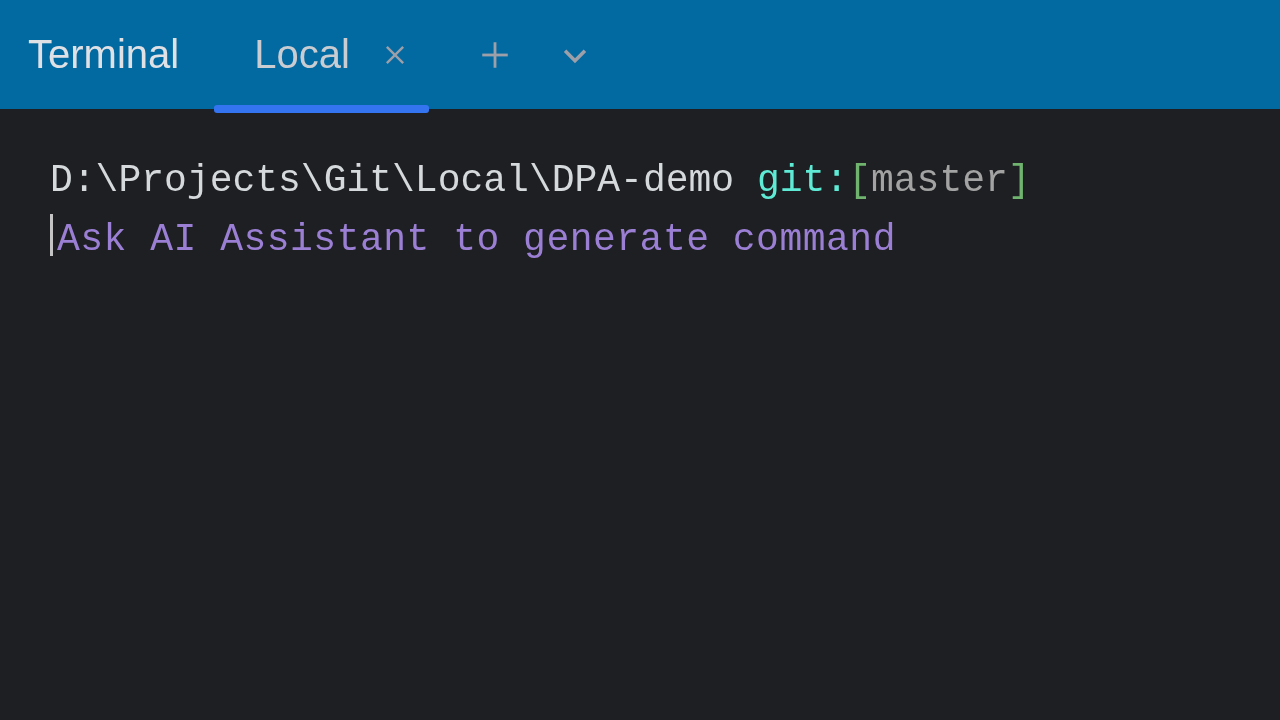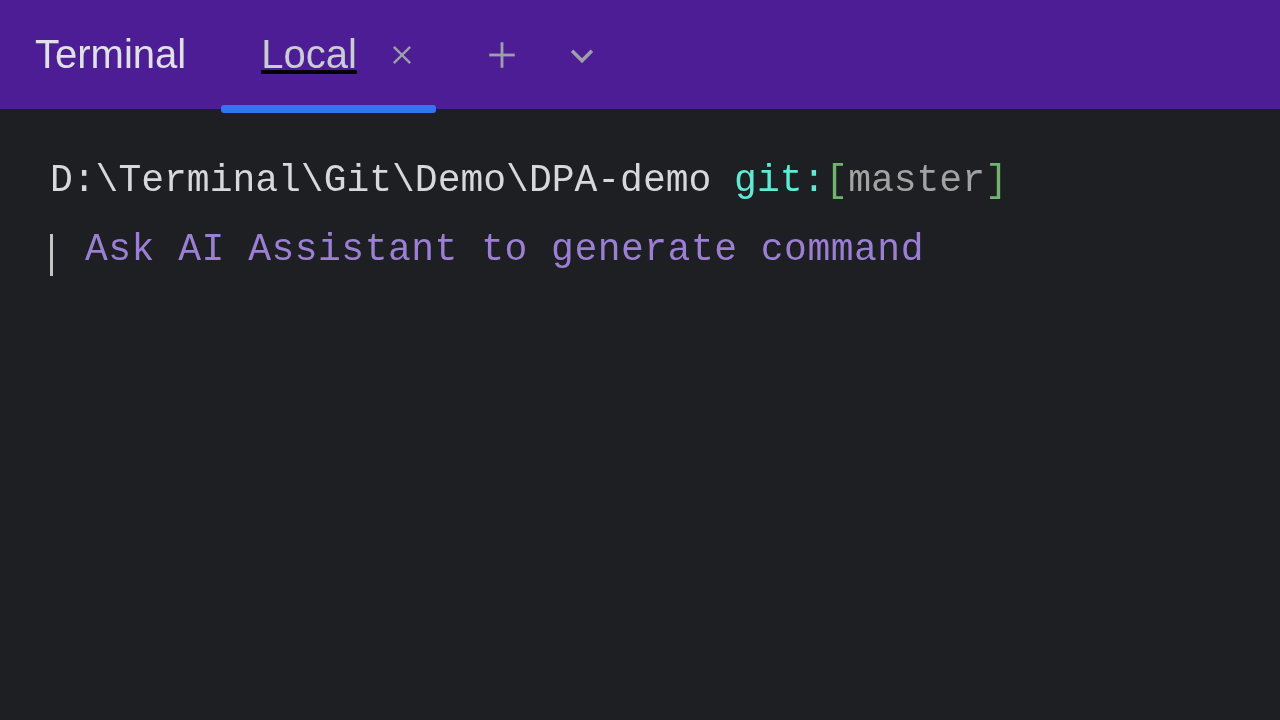--- a/index.html
+++ b/index.html
@@ -9,39 +9,38 @@
     }
     body {
       width: 1280px;
       height: 720px;
       background: #1e1f22;
       font-family: -apple-system, BlinkMacSystemFont, "Segoe UI", sans-serif;
       overflow: hidden;
     }
     .header {
       height: 110px;
-      background: #4c1d95;
+      background: #0369a1;
       display: flex;
       align-items: center;
-      padding-left: 35px;
+      padding-left: 28px;
       border-bottom: 1px solid #1e1f22;
     }
     .terminal-label {
       color: #dfe1e5;
       font-size: 40px;
       font-weight: 400;
       margin-right: 65px;
     }
     .tab {
       display: flex;
       align-items: center;
       height: 100%;
       position: relative;
       padding: 0 20px 0 10px;
-      text-decoration: underline;
     }
     .tab-label {
       color: #c9ccd1;
       font-size: 40px;
       font-weight: 300;
       margin-right: 20px;
     }
     .tab-indicator {
       position: absolute;
       bottom: -4px;
@@ -84,23 +83,22 @@
       color: #5eead4;
     }
     .branch-bracket {
       color: #6fb36f;
     }
     .branch-name {
       color: #a3a3a3;
     }
     .input-line {
       display: flex;
-      align-items: flex-end;
-      margin-top: 18px;
-      gap: 28px;
+      align-items: flex-start;
+      margin-top: 8px;
     }
     .cursor {
       width: 3px;
       height: 42px;
       background: #c4c4c4;
       margin-right: 4px;
     }
     .placeholder {
       color: #9b7fd4;
       white-space: pre;
@@ -130,21 +128,21 @@
   </div>
   <div class="icon-button">
     <svg width="34" height="34" viewBox="0 0 24 24" fill="none" stroke="currentColor" stroke-width="2.5">
       <polyline points="5 9 12 16 19 9"></polyline>
     </svg>
   </div>
 </div>
 
 <div class="terminal-body">
   <div class="prompt-line">
-    <span class="path">D:\Terminal\Git\Demo\DPA-demo</span>
+    <span class="path">D:\Projects\Git\Local\DPA-demo</span>
     <span class="git-label"> git:</span>
     <span class="branch-bracket">[</span>
     <span class="branch-name">master</span>
     <span class="branch-bracket">]</span>
   </div>
   <div class="input-line">
     <div class="cursor"></div>
     <span class="placeholder">Ask AI Assistant to generate command</span>
   </div>
 </div>

